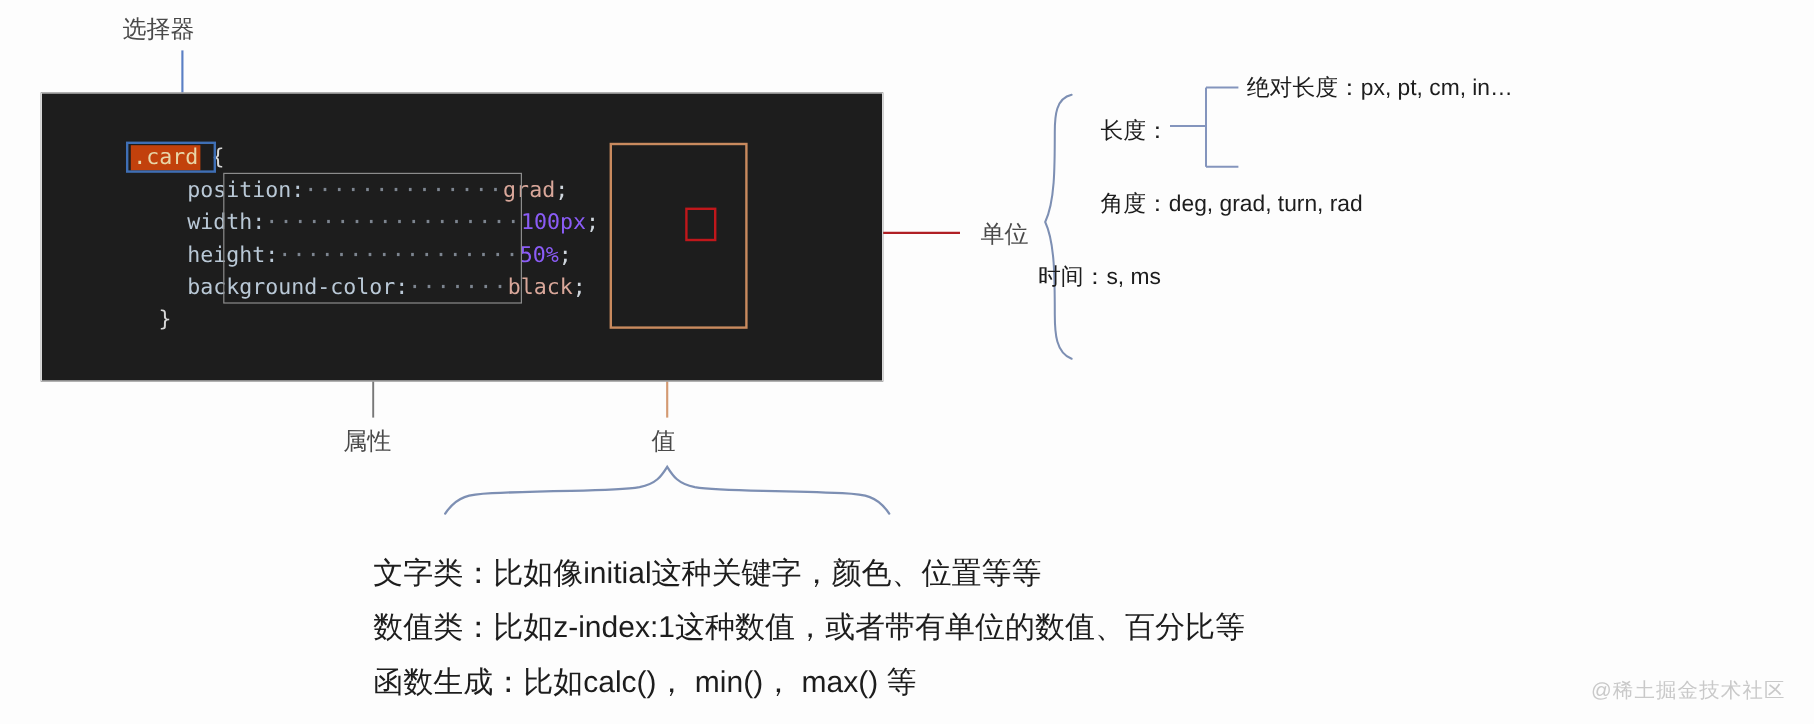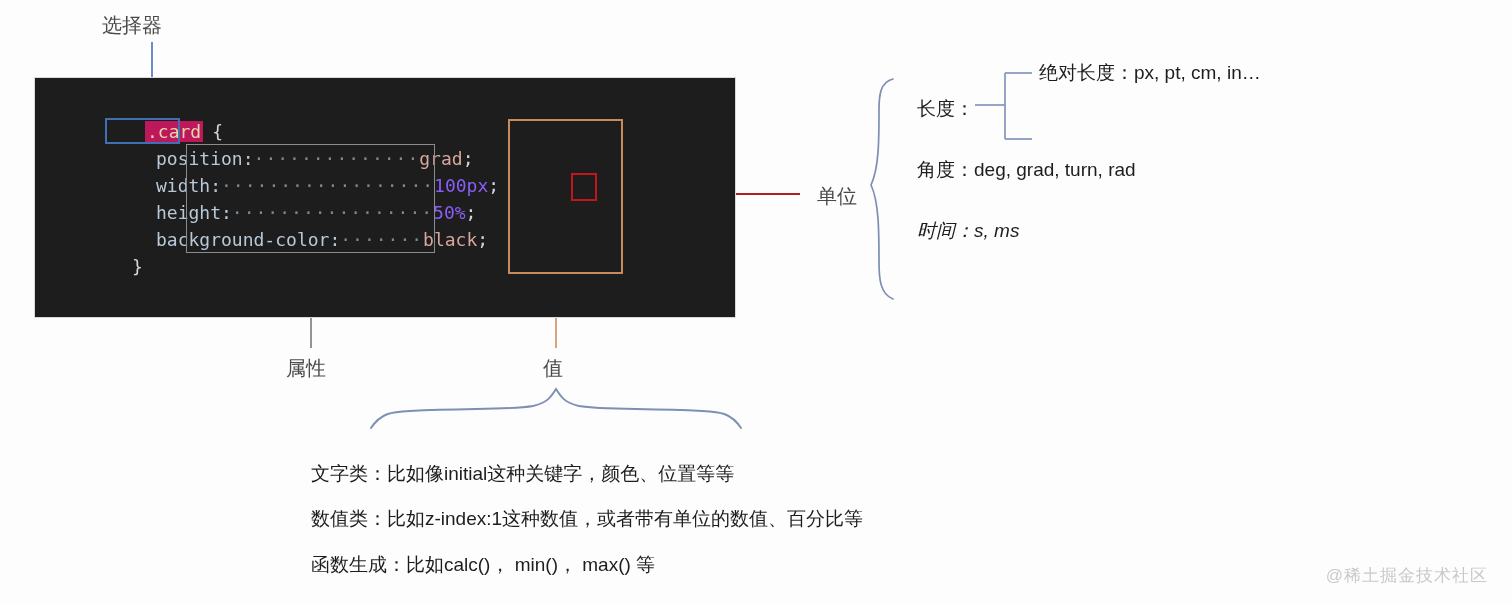--- a/index.html
+++ b/index.html
@@ -28,23 +28,22 @@
     font-family:"DejaVu Sans Mono","Liberation Mono",monospace;
     font-size:18px;
     line-height:27px;
     color:#cfd6dd;
     white-space:pre;
   }
   .ln{position:absolute;left:0;}
   .sel-line{top:40px;left:74px;}
   .sel-token{
     color:#e8d6a8;
-    background:#be185d;
+    background:#c2410c;
     padding:0 2px;
-    margin-left:36px;
   }
   .brace-open{color:#d7d7d7;margin-left:9px;}
   .brace-close{position:absolute;left:97px;top:175px;color:#d7d7d7;}
 
   .decl{position:absolute;left:121px;}
   .decl .prop{color:#b9c8d6;}
   .decl .dots{color:#7d8590;letter-spacing:1px;}
   .val-kw{color:#d9a79a;}
   .val-num{color:#8b5cf6;}
   .semi{color:#cfd6dd;}
@@ -73,27 +72,27 @@
   .lbl-prop{left:286px;top:358px;font-size:20px;}
   .lbl-value{left:543px;top:358px;font-size:20px;}
   .lbl-unit{left:817px;top:186px;font-size:20px;}
 
   
   .unit-item{position:absolute;white-space:nowrap;font-size:19px;color:#222;}
   .ui-len{left:917px;top:96px;}
   .ui-abs{left:1039px;top:60px;}
   .ui-rel{left:1039px;top:115px;}
   .ui-ang{left:917px;top:157px;}
-  .ui-time{left:917px;top:218px;font-style:italic;}
+  .ui-time{left:865px;top:218px;}
   .ui-res{left:917px;top:278px;}
   .unit-item .k{color:#1d1d1d;}
   .unit-item .v{color:#1d1d1d;}
 
   
-  .cat{position:absolute;white-space:nowrap;font-size:19px;color:#1d1d1d;left:311px;}
+  .cat{position:absolute;white-space:nowrap;font-size:25px;color:#1d1d1d;left:311px;}
   .cat-1{top:461px;}
   .cat-2{top:506px;}
   .cat-3{top:552px;}
 
   
   .watermark{
     position:absolute;right:24px;bottom:16px;
     font-size:17px;color:#c9c9c9;letter-spacing:1px;white-space:nowrap;
   }
 </style>

